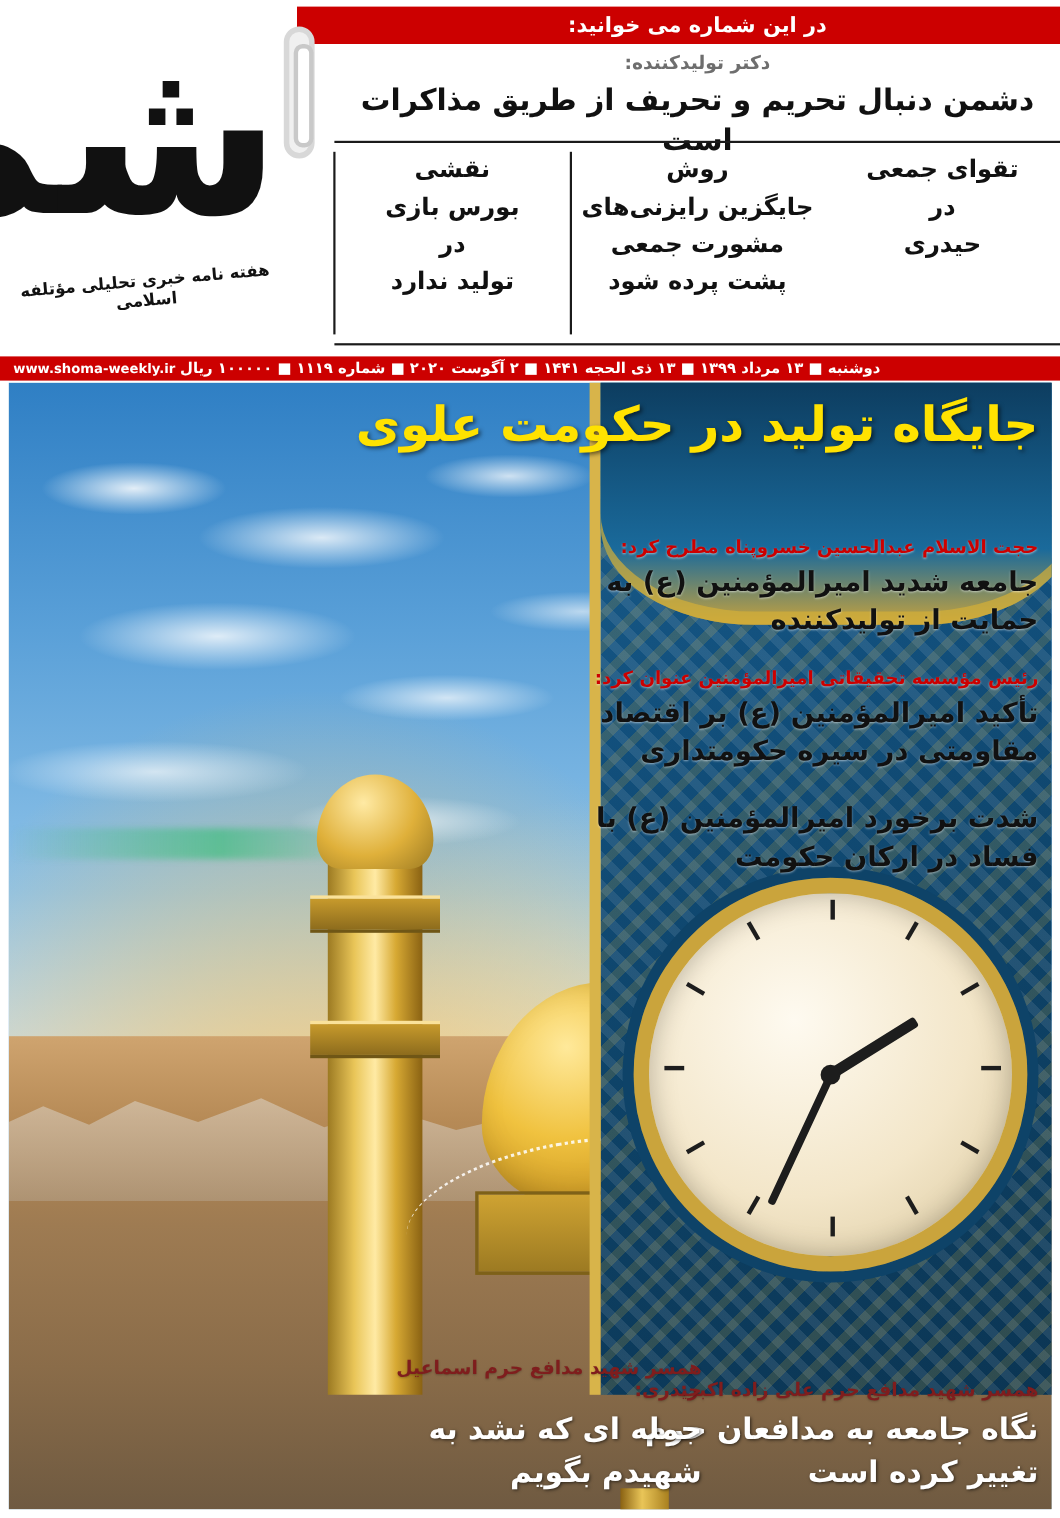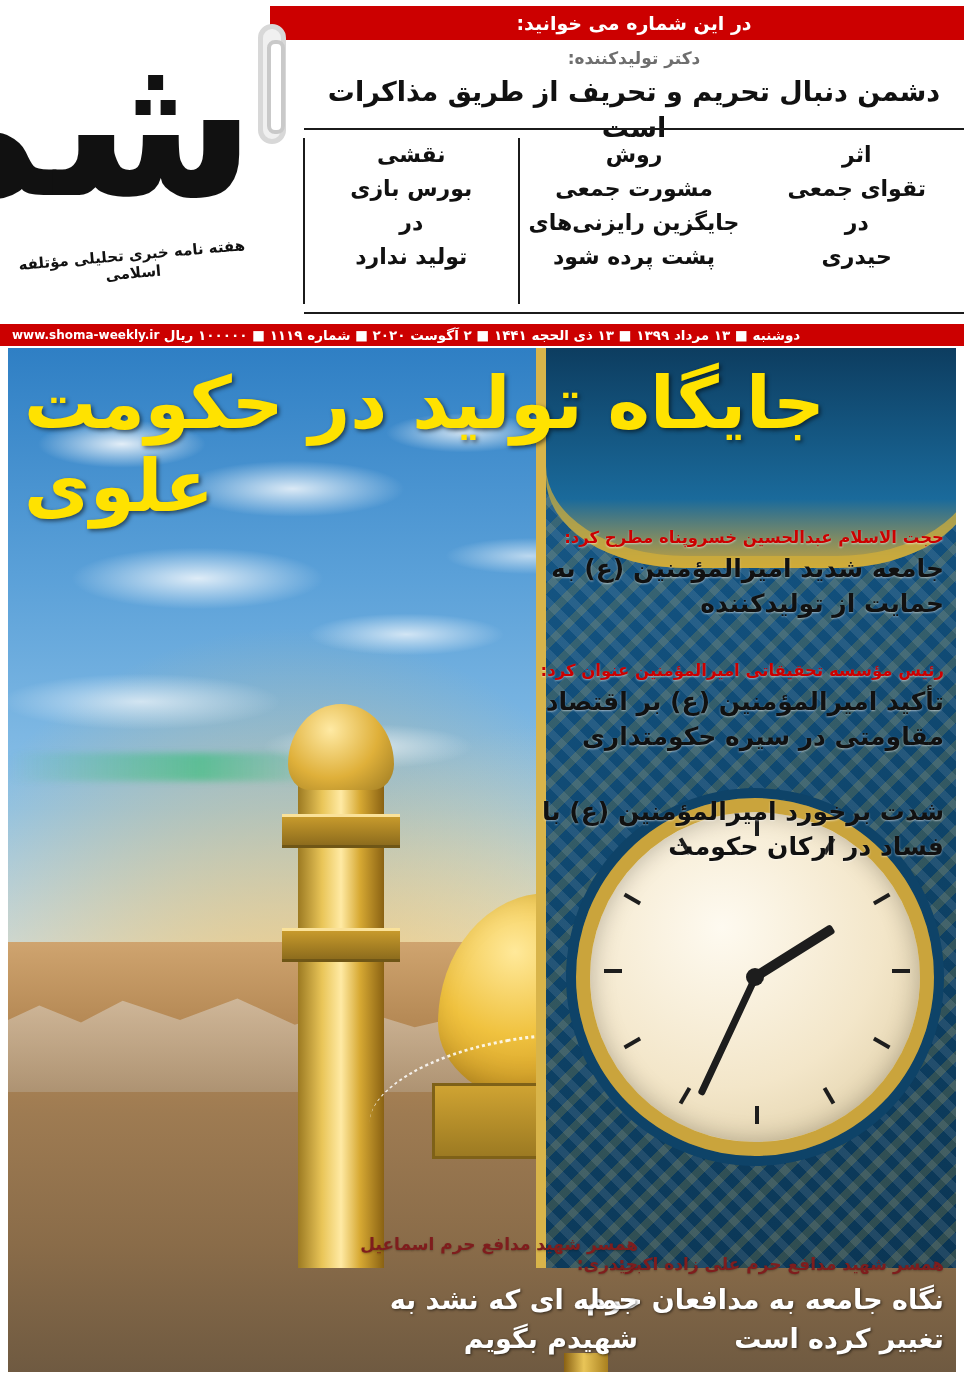--- a/index.html
+++ b/index.html
@@ -406,38 +406,38 @@
     border-radius: 50%;
     transform: rotate(-10deg);
   }
 
   
   .headline {
     position: absolute;
     top: 14px;
     right: 12px;
     width: 920px;
-    text-align: left;
+    text-align: right;
     color: #ffe200;
-    font-size: 72px;
+    font-size: 44px;
     font-weight: bold;
     line-height: 1.15;
     text-shadow: 2px 2px 4px rgba(0,0,0,.55);
     direction: rtl;
   }
 
   .teasers {
     position: absolute;
     top: 140px;
     right: 12px;
     width: 470px;
     direction: rtl;
     text-align: right;
   }
-  .teaser { margin-bottom: 26px; margin-top: 40px; }
+  .teaser { margin-bottom: 26px; }
   .teaser .kicker {
     color: #cc0000;
     font-size: 16.5px;
     font-weight: bold;
     margin-bottom: 4px;
     text-shadow: 0 1px 2px rgba(255,255,255,.55);
   }
   .teaser .title {
     color: #111111;
     font-size: 25px;
@@ -487,29 +487,28 @@
   <div class="masthead">
 
     <div class="index-block">
       <div class="index-header">در این شماره می خوانید:</div>
       <div class="index-sub">دکتر تولیدکننده:</div>
       <div class="index-lead">دشمن دنبال تحریم و تحریف از طریق مذاکرات است</div>
       <div class="index-rule rule-top"></div>
 
       <div class="index-cols">
         <div class="index-col">
-          <div>اثر</div>
           <div>تقوای جمعی</div>
           <div>در</div>
           <div>حیدری</div>
         </div>
         <div class="index-col">
           <div>روش</div>
+          <div>جایگزین رایزنی‌های</div>
           <div>مشورت جمعی</div>
-          <div>جایگزین رایزنی‌های</div>
           <div>پشت پرده شود</div>
         </div>
         <div class="index-col">
           <div>نقشی</div>
           <div>بورس بازی</div>
           <div>در</div>
           <div>تولید ندارد</div>
         </div>
       </div>
       <div class="index-rule rule-bottom"></div>

